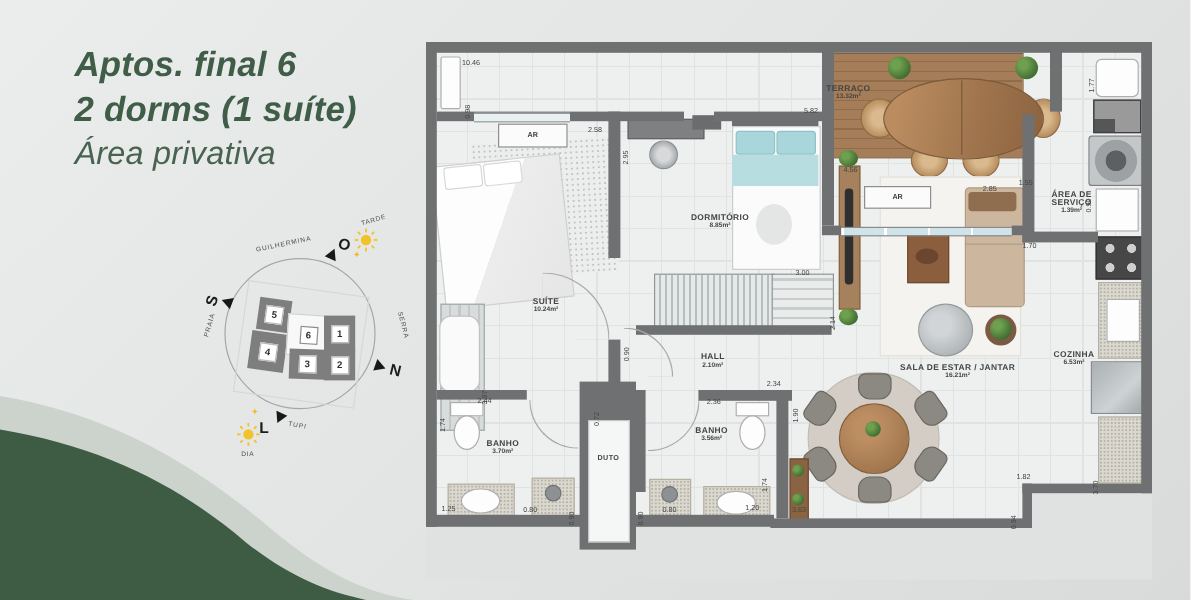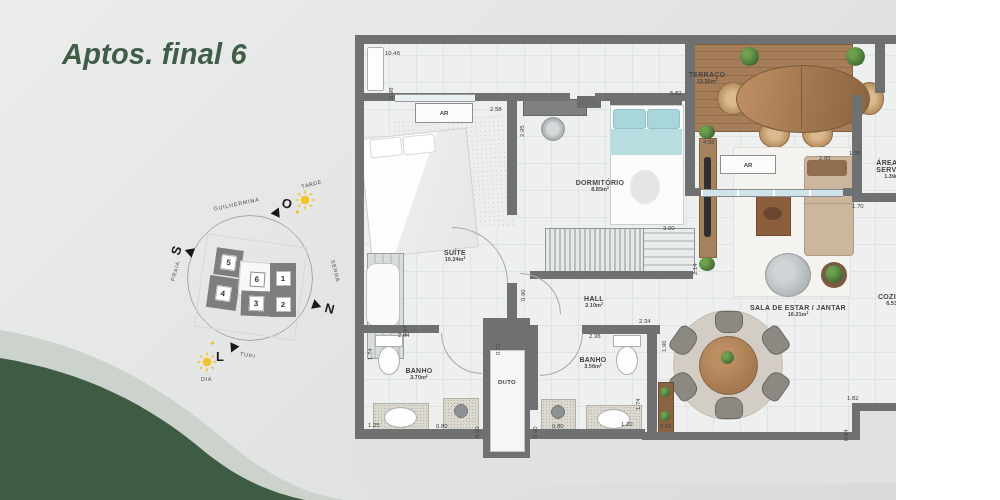--- a/index.html
+++ b/index.html
@@ -1,16 +1,16 @@
 <!DOCTYPE html>
 <html><head>
 <meta charset="utf-8">
 <style>
   html,body{margin:0;padding:0;}
-  .stage{position:relative;width:896px;height:500px;overflow:hidden;
+  .stage{position:relative;width:992px;height:500px;overflow:hidden;
     background:linear-gradient(135deg,#ebecec 0%,#e2e4e4 55%,#d9dbdb 100%);
     font-family:"Liberation Sans",sans-serif;}
   .abs{position:absolute;}
   
   .headline{position:absolute;left:62px;top:36px;color:#3f5d47;font-style:italic;line-height:1.3;}
   .hl-bold{font-weight:700;font-size:29px;letter-spacing:.2px;}
   .hl-reg{font-weight:400;font-size:27px;letter-spacing:.2px;color:#496351;}
   
   .compass-circle{position:absolute;left:187px;top:215px;width:124px;height:124px;border:1.6px solid #a6a6a6;border-radius:50%;}
   .street{position:absolute;font-size:5.5px;color:#4e4e4e;letter-spacing:.8px;white-space:nowrap;}
@@ -52,20 +52,22 @@
 
 <div class="stage">
 
   <svg class="abs" width="1000" height="500" viewBox="0 0 1000 500" style="left:0;top:0;">
     <path d="M0,330 C90,345 160,385 225,440 C275,482 310,495 345,500 L0,500 Z" fill="#ccd3cc"></path>
     <path d="M0,358 C85,372 150,405 205,452 C240,480 272,493 305,500 L0,500 Z" fill="#3e5c44"></path>
   </svg>
 
   <div class="headline">
     <div class="hl-bold">Aptos. final 6</div>
+    <div class="hl-bold">2 dorms (1 suíte)</div>
+    <div class="hl-reg">Área privativa</div>
   </div>
 
   <div>
     <div class="compass-circle"></div>
     <div class="siteoutline"></div>
 
     <div class="blk" style="left:215px;top:249px;width:27px;height:27px;transform:rotate(8deg);">
         <span class="tile">5</span>
       </div>
     <div class="blk" style="left:208px;top:277px;width:30px;height:32px;transform:rotate(8deg);">

